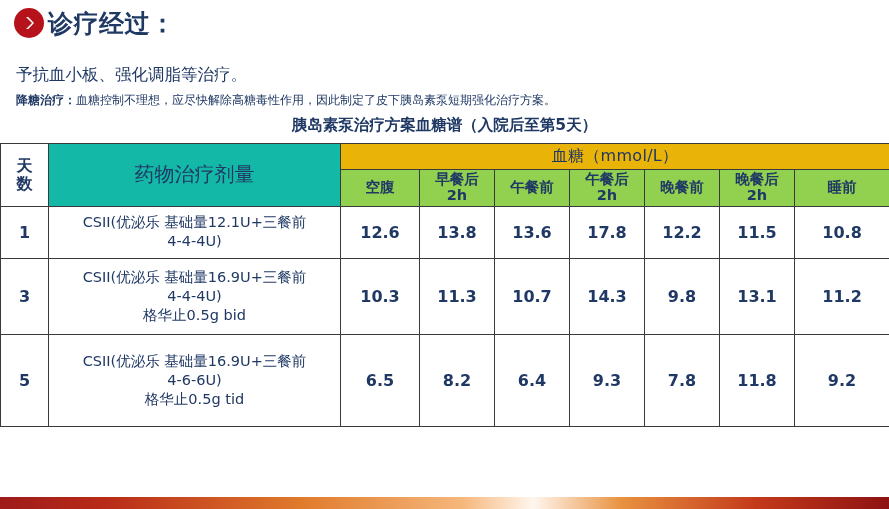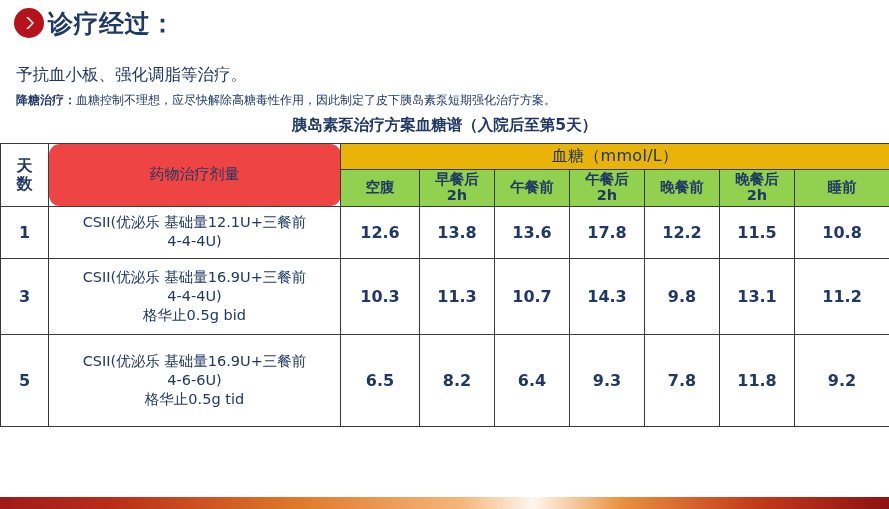--- a/index.html
+++ b/index.html
@@ -81,26 +81,25 @@
   }
   th.col-days {
     background: #ffffff;
     font-weight: bold;
     font-size: 16px;
     width: 48px;
     line-height: 1.15;
     color: #1f3864;
   }
   th.col-dose {
-    background: #ef4444;
+    background: #14b8a6;
     font-weight: normal;
-    font-size: 15px;
+    font-size: 20px;
     color: #262626;
     width: 292px;
-    border-radius: 11px;
   }
   th.col-glucose-group {
     background: #eab308;
     font-weight: normal;
     font-size: 16px;
     color: #1a1a1a;
     letter-spacing: 0.3px;
   }
   th.col-sub {
     background: #92D050;

